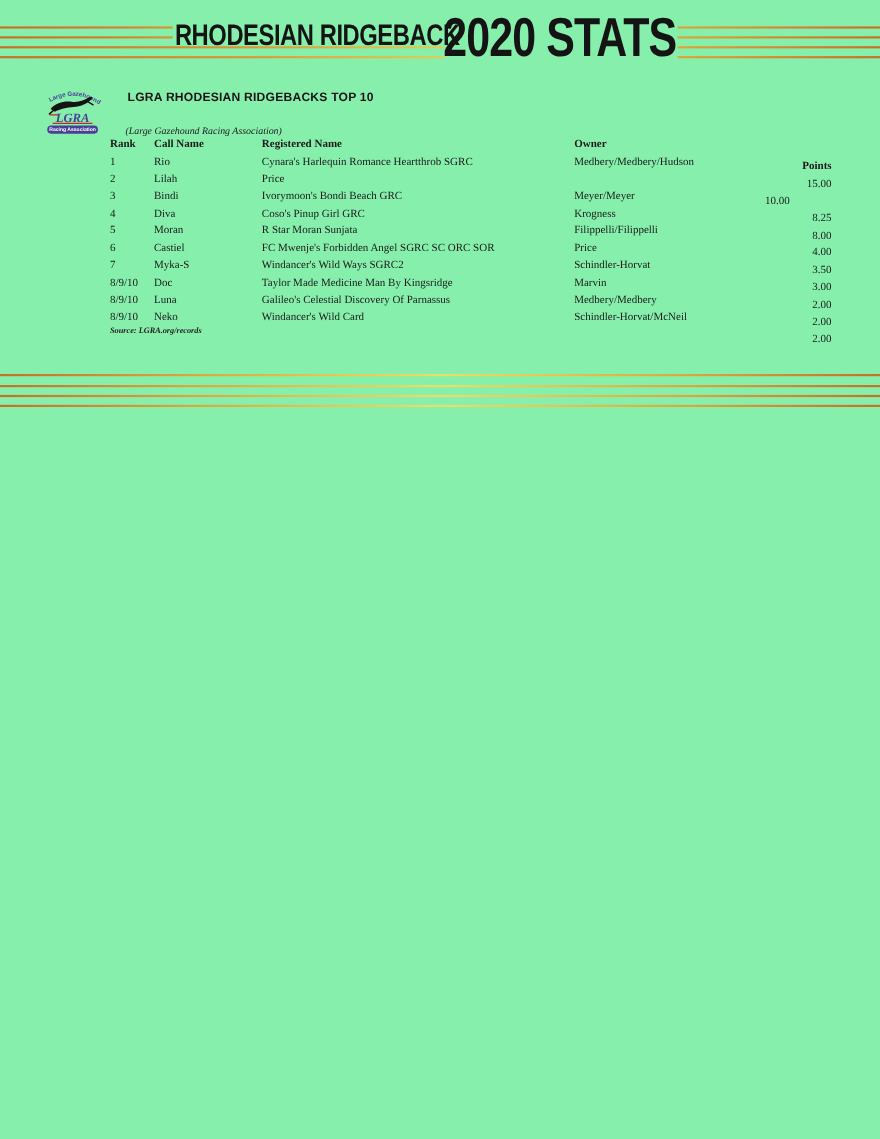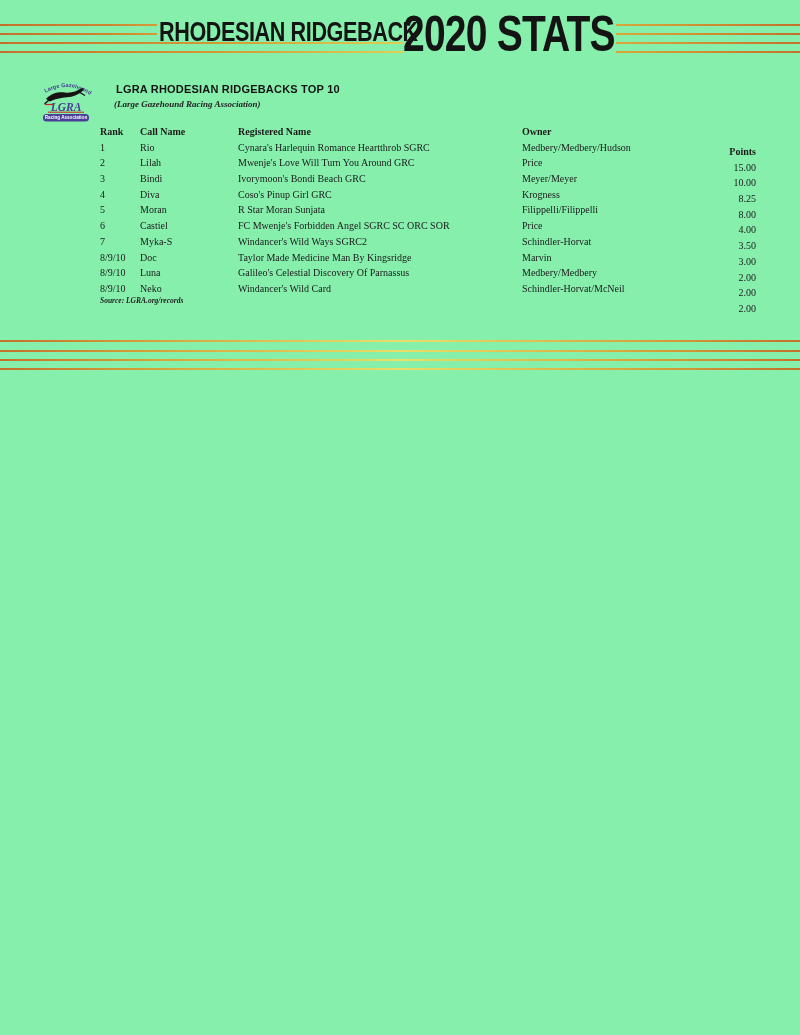--- a/index.html
+++ b/index.html
@@ -48,22 +48,22 @@
 
   
   .logo { position: absolute; left: 38px; top: 78px; width: 56px; height: 45px; }
   .section-title {
     position: absolute; left: 116px; top: 83px;
     font-family: "Liberation Sans", sans-serif;
     font-weight: 700; font-size: 11px; letter-spacing: 0.2px;
     color: #141414; white-space: nowrap;
   }
   .section-subtitle {
-    position: absolute; left: 114px; top: 99px;
-    font-style: italic; font-weight: 700; font-size: 9px;
+    position: absolute; left: 114px; top: 114px;
+    font-style: italic; font-weight: 400; font-size: 9px;
     color: #222; white-space: nowrap;
   }
 
   
   .stats-table {
     position: absolute; left: 100px; top: 125px; width: 656px;
   }
   .trow {
     display: grid;
     grid-template-columns: 40px 98px 284px 196px 38px;
@@ -129,21 +129,20 @@
     <div class="trow">
       <div>1</div>
       <div>Rio</div>
       <div>Cynara's Harlequin Romance Heartthrob SGRC</div>
       <div>Medbery/Medbery/Hudson</div>
       <div class="c-points">15.00</div>
     </div>
     <div class="trow">
       <div>2</div>
       <div>Lilah</div>
-      <div>Mwenje's Love Will Turn You Around GRC</div>
       <div>Price</div>
       <div class="c-points">10.00</div>
     </div>
     <div class="trow">
       <div>3</div>
       <div>Bindi</div>
       <div>Ivorymoon's Bondi Beach GRC</div>
       <div>Meyer/Meyer</div>
       <div class="c-points">8.25</div>
     </div>

